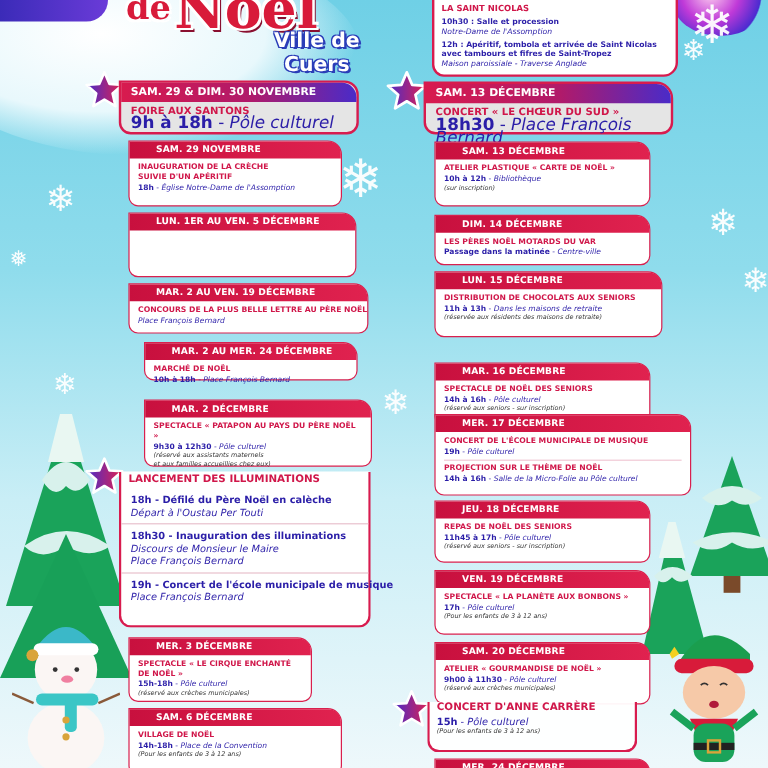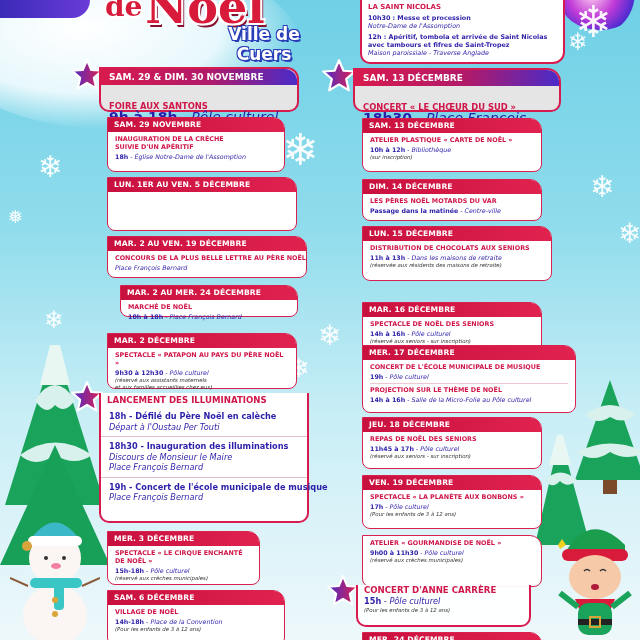--- a/index.html
+++ b/index.html
@@ -15,30 +15,30 @@
 .title-de{position:absolute;left:0;top:8px;font-family:"DejaVu Serif",serif;font-weight:bold;font-size:28px;color:#d81b3a;
  text-shadow:2px 2px 0 #fff,-2px -2px 0 #fff,2px -2px 0 #fff,-2px 2px 0 #fff}
 .title-ville{position:absolute;left:118px;top:30px;font-weight:bold;font-size:17px;color:#fff;
  text-shadow:2px 2px 0 #2a3db8,-1px -1px 0 #2a3db8,1px -1px 0 #2a3db8,-1px 1px 0 #2a3db8;margin-top:12px;}
 .orb{position:absolute;left:560px;top:-30px;width:80px;height:60px;border-radius:50%;
  background:radial-gradient(circle at 40% 40%,#ffd1f0,#c03ad8 40%,#4b2bd0 70%,rgba(0,0,0,0) 72%)}
 .flake{position:absolute;color:#fff;font-size:28px;line-height:1;opacity:.95}
 .tree{position:absolute}
 .card{position:absolute;background:#fff;border:1.5px solid #d9204e;border-radius:0 12px 8px 8px;overflow:visible}
 .card .hd{background:linear-gradient(90deg,#c8103e,#e0224f);color:#fff;font-weight:bold;font-size:7.6px;
- padding:2px 6px;border-radius:0 10px 0 0;height:14px;line-height:10px;letter-spacing:.1px;white-space:nowrap;}
+ padding:2px 22px;border-radius:0 10px 0 0;height:14px;line-height:10px;letter-spacing:.1px;white-space:nowrap;}
 .card .bd{padding:3px 7px 3px 7px}
 .ev-title{color:#d0174a;font-weight:bold;font-size:6.4px;line-height:8px;text-transform:uppercase}
 .ev-time{color:#2b1ea8;font-size:6.3px;line-height:9px;margin-top:1px}
 .ev-time b{font-weight:bold}
 .ev-time i{font-style:italic}
 .ev-note{color:#333;font-size:5.4px;line-height:7px;font-style:italic}
 .big{position:absolute;background:#e5e5e5;border:2px solid #d81b4e;border-radius:0 14px 10px 10px}
 .big .hd{background:linear-gradient(90deg,#d81b4e,#4a2bc8);color:#fff;font-weight:bold;font-size:9px;padding:3px 8px;border-radius:0 12px 0 0;white-space:nowrap}
-.big .bd{padding:16px 8px}
+.big .bd{padding:2px 8px}
 .big .t1{color:#d0174a;font-weight:bold;font-size:8.4px;line-height:11px}
 .big .t2{color:#2b1ea8;font-size:14px;line-height:11px}
 .big .t2 b{font-weight:bold}
 .big .t2 i{font-style:italic}
 .star{position:absolute;width:30px;height:30px}
 .sec{position:absolute;background:#fff;border:2px solid #d81b4e;border-radius:0 0 10px 10px}
 .sec .h{color:#d0174a;font-weight:bold;font-size:8.6px;line-height:14px;padding:0 6px}
 .sec .row{padding:4px 8px;border-top:1px solid #e8c0cc;color:#2b1ea8;font-size:8.2px;line-height:10.5px}
 .sec .row:first-of-type{border-top:none}
 .sec .row b{font-weight:bold}
@@ -162,21 +162,21 @@
   </div>
 
   <div class="card" style="left:120px;top:285px;width:178px;height:32px">
     <div class="hd">MAR. 2 AU MER. 24 DÉCEMBRE</div>
     <div class="bd">
       <div class="ev-title">MARCHÉ DE NOËL</div>
       <div class="ev-time"><b>10h à 18h</b> - <i>Place François Bernard</i></div>
     </div>
   </div>
 
-  <div class="card" style="left:107px;top:333px;width:190px;height:56px">
+  <div class="card" style="left:120px;top:333px;width:190px;height:56px">
     <div class="hd">MAR. 2 DÉCEMBRE</div>
     <div class="bd">
       <div class="ev-title">SPECTACLE « PATAPON AU PAYS DU PÈRE NOËL »</div>
       <div class="ev-time"><b>9h30 à 12h30</b> - <i>Pôle culturel</i></div>
       <div class="ev-note">(réservé aux assistants maternels</div>
       <div class="ev-note">et aux familles accueillies chez eux)</div>
     </div>
   </div>
 
   <svg class="star" style="left:70px;top:380px;width:34px;height:34px" viewBox="0 0 24 24">
@@ -216,21 +216,21 @@
       <div class="ev-note">(Pour les enfants de 3 à 12 ans)</div>
     </div>
   </div>
 </div>
 
 <div>
 
   <div class="sec" style="left:360px;top:-4px;width:205px;height:68px;border-radius:0 0 12px 10px">
     <div class="h" style="font-size:7px;line-height:10px;padding:4px 6px 0">LA SAINT NICOLAS</div>
     <div style="padding:2px 6px;font-size:6.4px;line-height:8px;color:#2b1ea8">
-      <b>10h30 : Messe et procession</b><br>
+      <b>10h30 : Salle et procession</b><br>
       <i>Notre-Dame de l'Assomption</i>
     </div>
     <div style="padding:1px 6px;font-size:6.4px;line-height:8px;color:#2b1ea8">
       <b>12h : Apéritif, tombola et arrivée de Saint Nicolas</b><br>
       <b>avec tambours et fifres de Saint-Tropez</b><br>
       <i>Maison paroissiale - Traverse Anglade</i>
     </div>
   </div>
 
   <svg class="star" style="left:321px;top:58px;width:36px;height:36px" viewBox="0 0 24 24">
@@ -302,20 +302,21 @@
   <div class="card" style="left:362px;top:475px;width:180px;height:54px">
     <div class="hd">VEN. 19 DÉCEMBRE</div>
     <div class="bd">
       <div class="ev-title">SPECTACLE « LA PLANÈTE AUX BONBONS »</div>
       <div class="ev-time"><b>17h</b> - <i>Pôle culturel</i></div>
       <div class="ev-note">(Pour les enfants de 3 à 12 ans)</div>
     </div>
   </div>
 
   <div class="card" style="left:362px;top:535px;width:180px;height:52px">
+    <div class="hd">SAM. 20 DÉCEMBRE</div>
     <div class="bd">
       <div class="ev-title">ATELIER « GOURMANDISE DE NOËL »</div>
       <div class="ev-time"><b>9h00 à 11h30</b> - <i>Pôle culturel</i></div>
       <div class="ev-note">(réservé aux crèches municipales)</div>
     </div>
   </div>
 
   <svg class="star" style="left:326px;top:574px;width:34px;height:34px" viewBox="0 0 24 24">
     <polygon points="12,1.5 15,8.5 22.5,9 16.8,14 18.5,21.5 12,17.6 5.5,21.5 7.2,14 1.5,9 9,8.5" fill="url(#sg)" stroke="#fff" stroke-width="1.5" stroke-linejoin="round"></polygon>
   </svg>

